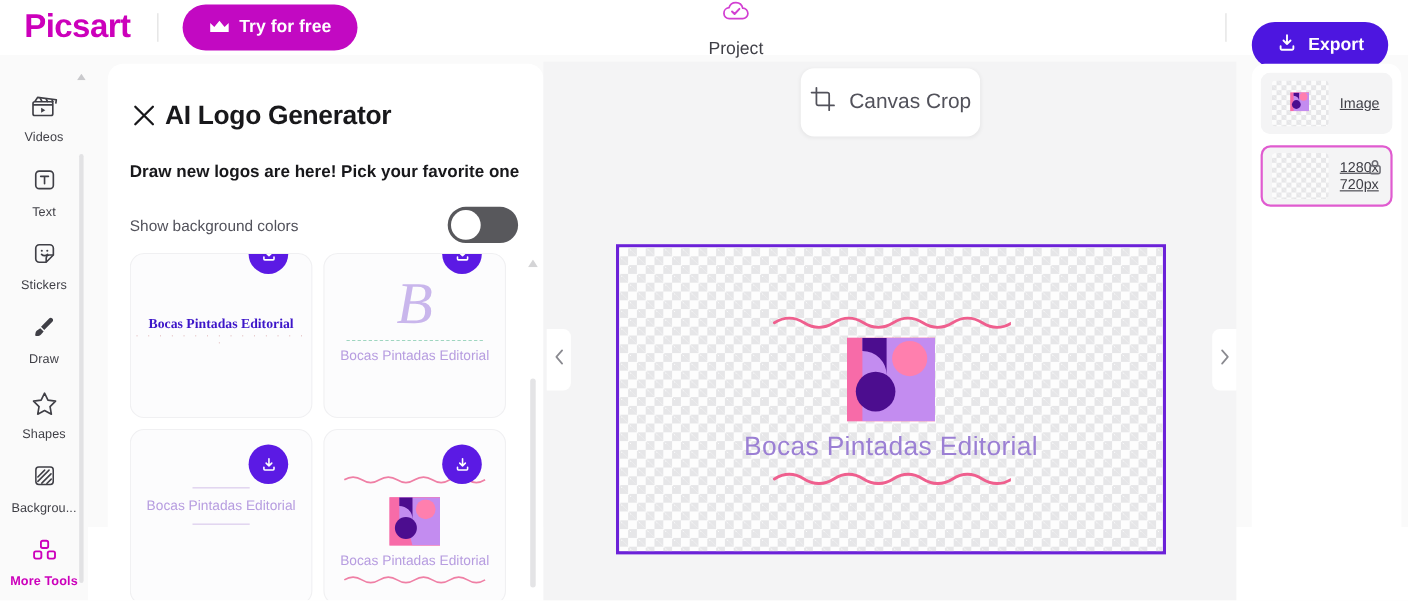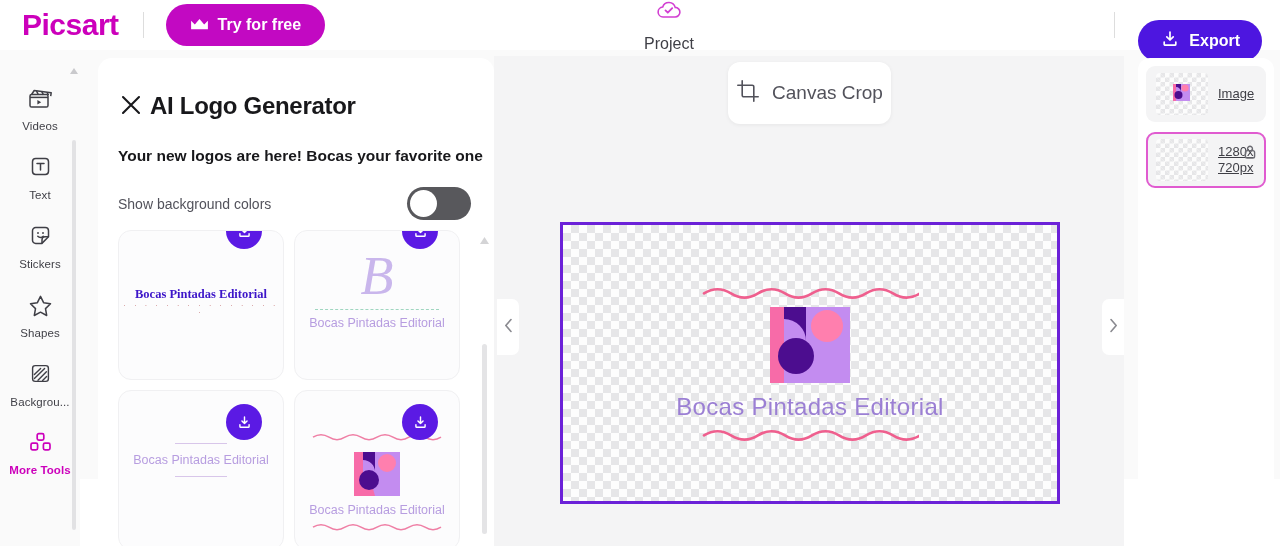--- a/index.html
+++ b/index.html
@@ -296,20 +296,29 @@
           <path d="M4.5 6.7a3.2 3.2 0 013.2-3.2h9.6a3.2 3.2 0 013.2 3.2v6.1l-6.6 6.6H7.7a3.2 3.2 0 01-3.2-3.2z"></path>
           <path d="M20.5 12.8H17a3 3 0 00-3 3v3.6" stroke-linejoin="round"></path>
           <circle cx="10" cy="9" r=".95" fill="#3f3f46" stroke="none"></circle>
           <circle cx="15" cy="9" r=".95" fill="#3f3f46" stroke="none"></circle>
           <path d="M9.8 12.2c1.5 1.6 4 1.6 5.5 0" stroke-linecap="round"></path>
         </svg>
       </span>
       <span class="lbl">Stickers</span>
     </div>
 
+    <div class="side-item">
+      <span>
+        <svg width="27" height="24" viewBox="0 0 27 24" fill="none">
+          <path d="M20.6 3.6c.9.9.9 2 .2 2.7l-7.6 7.6-2.9-2.9 7.6-7.6c.7-.7 1.8-.7 2.7.2z" fill="#3f3f46"></path>
+          <path d="M9.6 12.3l3.1 3.1-2.4 2.6c-1.3 1.4-3 1.8-4.6 1.4-.5-.1-.8-.5-.7-1 .4-1.6.1-2.4 1.3-3.7z" fill="#3f3f46"></path>
+        </svg>
+      </span>
+      <span class="lbl">Draw</span>
+    </div>
 
     <div class="side-item">
       <span>
         <svg width="27" height="24" viewBox="0 0 27 24" fill="none" stroke="#3f3f46" stroke-width="1.5" stroke-linejoin="round">
           <path d="M13.5 3.4l3.1 6.3 6.9 1-5 4.9 1.2 6.9-6.2-3.3-6.2 3.3 1.2-6.9-5-4.9 6.9-1z"></path>
         </svg>
       </span>
       <span class="lbl">Shapes</span>
     </div>
 
@@ -347,21 +356,21 @@
   <div class="panel">
     <div class="panel-head">
       <span class="close-x">
         <svg width="26" height="26" viewBox="0 0 26 26" fill="none" stroke="#18181b" stroke-width="2.1" stroke-linecap="round">
           <path d="M5 5l16 16M21 5L5 21"></path>
         </svg>
       </span>
       <span class="panel-title">AI Logo Generator</span>
     </div>
 
-    <div class="panel-sub">Your new logos are here! Bocas your favorite one</div>
+    <div class="panel-sub">Draw new logos are here! Pick your favorite one</div>
 
     <div class="toggle-row">
       <span class="toggle-label">Show background colors</span>
       <span class="switch">
         <span class="knob"></span>
       </span>
     </div>
 
     <div class="grid">
 

